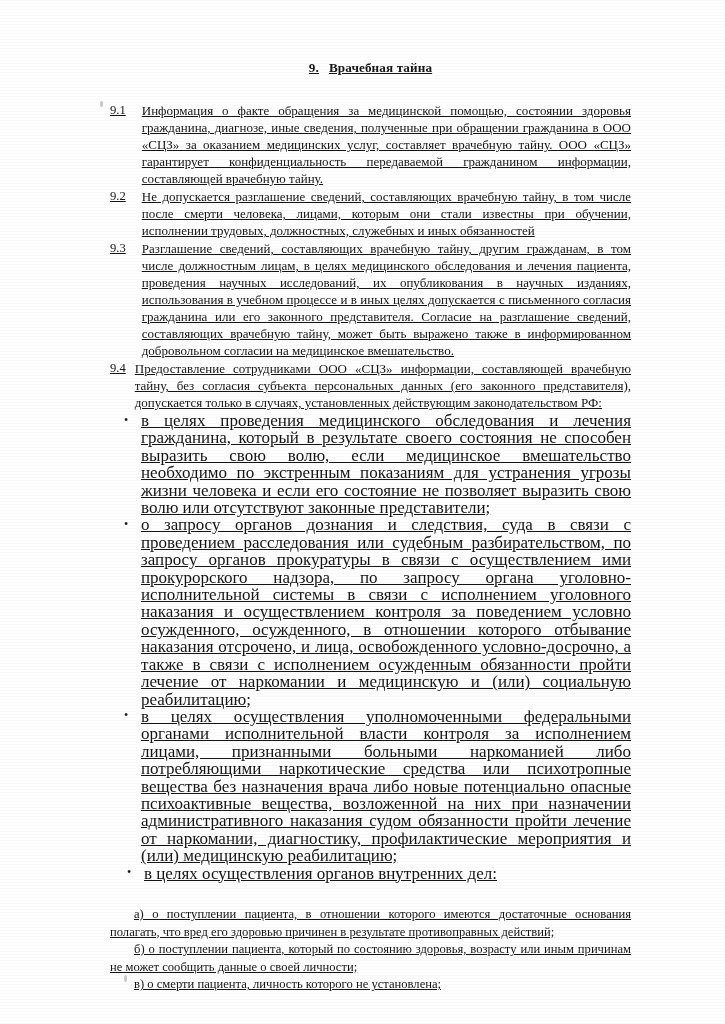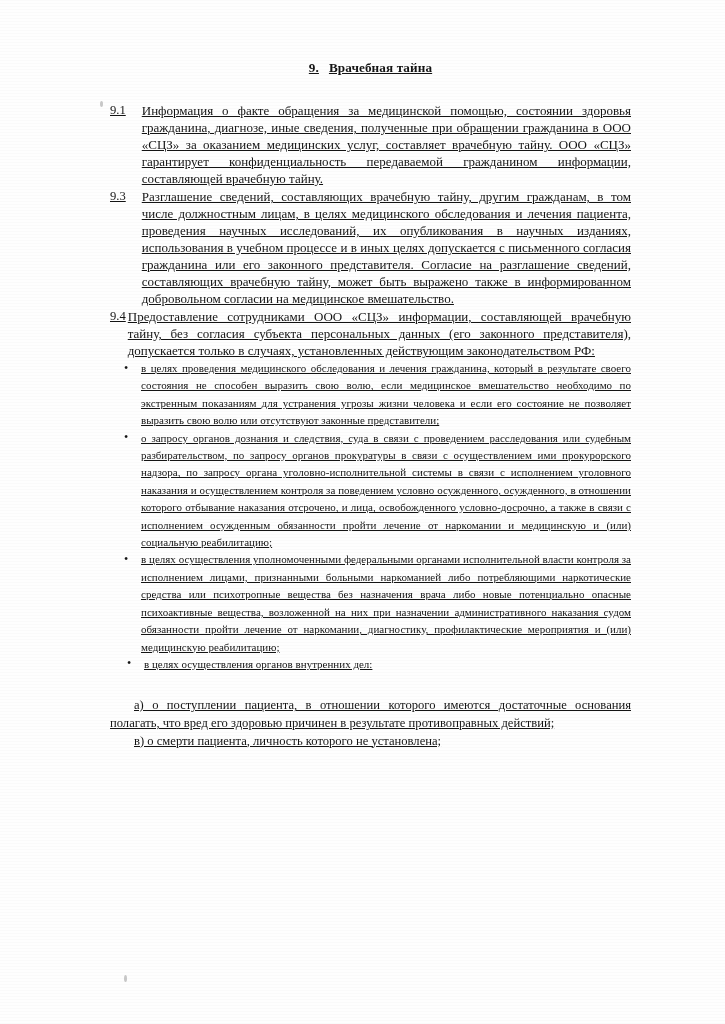--- a/index.html
+++ b/index.html
@@ -67,31 +67,31 @@
     white-space: nowrap;
   }
   .clause .ctext {
     flex: 1 1 auto;
     font-size: 13px;
     line-height: 17px;
     text-align: justify;
     text-justify: inter-word;
     hyphens: none;
   }
-  .clause.wide .cnum { padding-right: 2px; text-align: center; }
+  .clause.wide .cnum { padding-right: 9px; text-align: center; }
 
   ul.bullets {
     list-style: none;
     margin: 0;
     padding: 0;
   }
   ul.bullets > li {
     position: relative;
     padding-left: 31px;
-    font-size: 11px;
+    font-size: 17px;
     line-height: 17.4px;
     text-align: justify;
     text-justify: inter-word;
     margin-bottom: 0px;
   }
   ul.bullets > li::before {
     content: "\2022";
     position: absolute;
     left: 14px;
     top: -0.5px;
@@ -124,35 +124,40 @@
 
     <h1 class="doc-title">
       <span class="num">9.</span><span>Врачебная тайна</span>
     </h1>
 
     <div class="clause">
       <span class="cnum">9.1</span>
       <span class="ctext">Информация о факте обращения за медицинской помощью, состоянии здоровья гражданина, диагнозе, иные сведения, полученные при обращении гражданина в ООО «СЦЗ» за оказанием медицинских услуг, составляет врачебную тайну. ООО «СЦЗ» гарантирует конфиденциальность передаваемой гражданином информации, составляющей врачебную тайну.</span>
     </div>
 
+    <div class="clause">
+      <span class="cnum">9.2</span>
+      <span class="ctext">Не допускается разглашение сведений, составляющих врачебную тайну, в том числе после смерти человека, лицами, которым они стали известны при обучении, исполнении трудовых, должностных, служебных и иных обязанностей</span>
+    </div>
 
     <div class="clause">
       <span class="cnum">9.3</span>
       <span class="ctext">Разглашение сведений, составляющих врачебную тайну, другим гражданам, в том числе должностным лицам, в целях медицинского обследования и лечения пациента, проведения научных исследований, их опубликования в научных изданиях, использования в учебном процессе и в иных целях допускается с письменного согласия гражданина или его законного представителя. Согласие на разглашение сведений, составляющих врачебную тайну, может быть выражено также в информированном добровольном согласии на медицинское вмешательство.</span>
     </div>
 
     <div class="clause wide">
       <span class="cnum">9.4</span>
       <span class="ctext">Предоставление сотрудниками ООО «СЦЗ» информации, составляющей врачебную тайну, без согласия субъекта персональных данных (его законного представителя), допускается только в случаях, установленных действующим законодательством РФ:</span>
     </div>
 
     <ul class="bullets">
       <li>в целях проведения медицинского обследования и лечения гражданина, который в результате своего состояния не способен выразить свою волю, если медицинское вмешательство необходимо по экстренным показаниям для устранения угрозы жизни человека и если его состояние не позволяет выразить свою волю или отсутствуют законные представители;</li>
       <li>о запросу органов дознания и следствия, суда в связи с проведением расследования или судебным разбирательством, по запросу органов прокуратуры в связи с осуществлением ими прокурорского надзора, по запросу органа уголовно-исполнительной системы в связи с исполнением уголовного наказания и осуществлением контроля за поведением условно осужденного, осужденного, в отношении которого отбывание наказания отсрочено, и лица, освобожденного условно-досрочно, а также в связи с исполнением осужденным обязанности пройти лечение от наркомании и медицинскую и (или) социальную реабилитацию;</li>
       <li>в целях осуществления уполномоченными федеральными органами исполнительной власти контроля за исполнением лицами, признанными больными наркоманией либо потребляющими наркотические средства или психотропные вещества без назначения врача либо новые потенциально опасные психоактивные вещества, возложенной на них при назначении административного наказания судом обязанности пройти лечение от наркомании, диагностику, профилактические мероприятия и (или) медицинскую реабилитацию;</li>
       <li class="lead-space">в целях осуществления органов внутренних дел:</li>
     </ul>
 
     <p class="sub first">а) о поступлении пациента, в отношении которого имеются достаточные основания полагать, что вред его здоровью причинен в результате противоправных действий;</p>
+    <p class="sub">б) о поступлении пациента, который по состоянию здоровья, возрасту или иным причинам не может сообщить данные о своей личности;</p>
     <p class="sub">в) о смерти пациента, личность которого не установлена;</p>
 
   </div>
 </div>
 
 </body></html>

